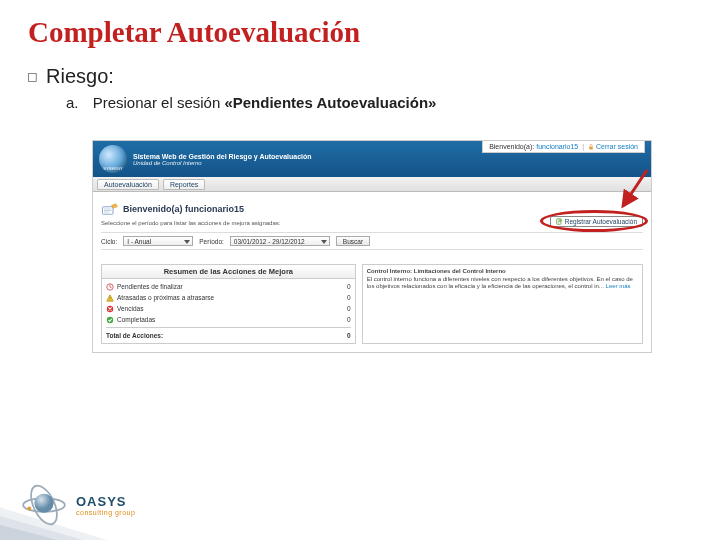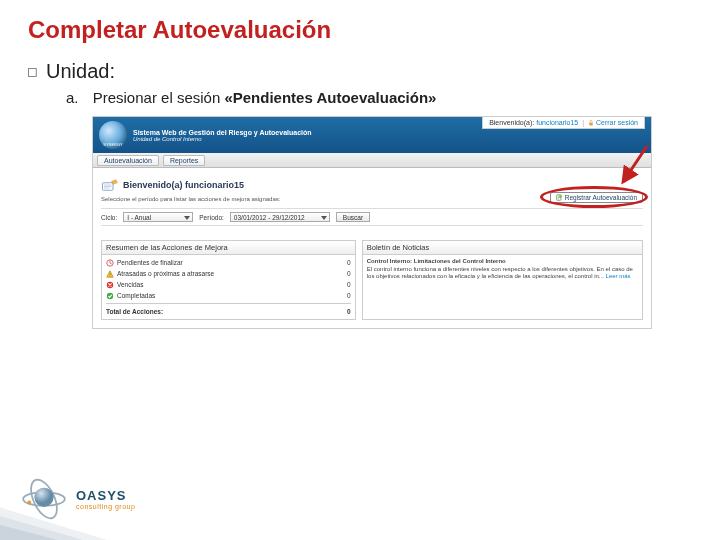--- a/index.html
+++ b/index.html
@@ -4,25 +4,25 @@
 <style>
   * { box-sizing: border-box; margin: 0; padding: 0; }
   body {
     width: 720px; height: 540px;
     font-family: Arial, Helvetica, sans-serif;
     background: #fff;
     position: relative;
     overflow: hidden;
   }
   .slide-title {
-    font-size: 24px;
+    font-size: 29px;
     font-weight: bold;
     color: #c32020;
     padding: 16px 0 8px 28px;
-    font-family: Liberation Sans, sans-serif;
+    font-family: Liberation Serif, serif;
   }
   .step-heading {
     padding: 8px 0 0 28px;
     font-size: 20px;
     color: #222;
   }
   .step-bullet {
     font-family: monospace;
     font-size: 14px;
     color: #666;
@@ -32,21 +32,21 @@
   .step-item {
     padding: 6px 0 10px 66px;
     font-size: 15px;
     color: #222;
   }
   .step-item .letter { margin-right: 10px; }
   .step-item .bold { font-weight: bold; }
 
   
   .app-screenshot {
-    margin: 0 0 0 92px;
+    margin: 19px 0 0 92px;
     width: 560px;
     border: 1px solid #ccc;
     font-size: 8px;
     background: #fff;
     position: relative;
   }
 
   
   .app-header {
     background: linear-gradient(#1f6da6, #145389);
@@ -209,24 +209,25 @@
     padding: 6px 8px 8px 8px;
   }
   .panel {
     border: 1px solid #ccc;
     flex: 1;
   }
   .panel-l { flex: 0 0 47%; }
   .panel h4 {
     background: linear-gradient(#fff,#eee);
     font-size: 7.5px;
-    font-weight: normal;
+    font-weight: bold;
     color: #333;
     padding: 2px 4px;
     border-bottom: 1px solid #ccc;
+    text-align: center;
   }
   .summary-list {
     font-size: 6.5px;
     color: #333;
     padding: 2px 4px;
   }
   .summary-list .row {
     display: flex;
     justify-content: space-between;
     align-items: center;
@@ -248,21 +249,21 @@
     padding: 3px 4px;
     line-height: 1.25;
   }
   .news-body .subj { font-weight: bold; }
   .news-body .more { color: #1480c4; }
 
   
   .footer-logo {
     position: absolute;
     left: 18px;
-    bottom: 20px;
+    bottom: 14px;
     display: flex;
     align-items: center;
     gap: 6px;
   }
   .footer-logo svg { width: 52px; height: 42px; display: block; }
   .footer-text { font-size: 10px; text-align: left; }
   .footer-text strong {
     color: #1f4e6a;
     font-weight: bold;
     letter-spacing: 1px;
@@ -285,21 +286,21 @@
     pointer-events: none;
   }
 </style>
 </head>
 <body>
 
 <h1 class="slide-title">Completar Autoevaluación</h1>
 
 <div class="step-heading">
   <span class="step-bullet">□</span>
-  <span>Unidad:</span>
+  <span>Riesgo:</span>
 </div>
 
 <div class="step-item">
   <span class="letter">a.</span>
   <span>Presionar el sesión </span><span class="bold">«Pendientes Autoevaluación»</span>
 </div>
 
 <div class="app-screenshot">
   <div class="app-header">
     <div class="logo-circle">
@@ -425,21 +426,20 @@
         <div class="row">
           <span class="lbl">
               <b>Total de Acciones:</b>
             </span>
           <b>0</b>
         </div>
       </div>
     </div>
 
     <div class="panel">
-      <h4>Boletín de Noticias</h4>
       <div class="news-body">
         <span class="subj">Control Interno: Limitaciones del Control Interno</span><br>
         <span>El control interno funciona a diferentes niveles con respecto a los diferentes objetivos. En el caso de los objetivos relacionados con la eficacia y la eficiencia de las operaciones, el control in...</span>
         <span class="more">Leer más</span>
       </div>
     </div>
   </div>
 </div>
 
 <svg class="wedge" viewBox="0 0 210 120">

